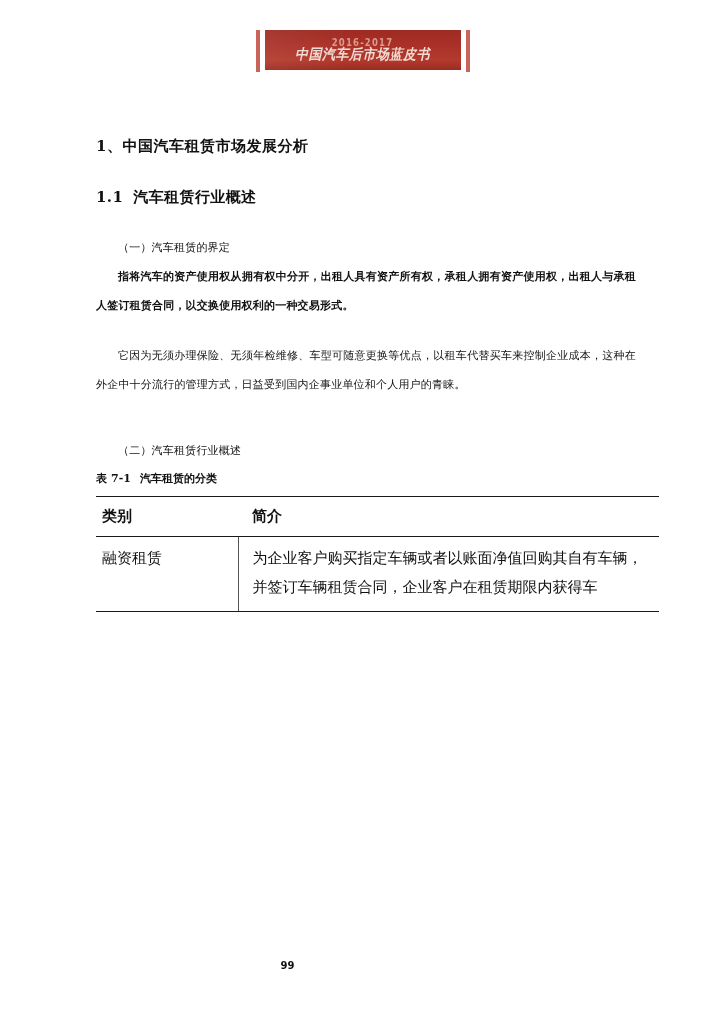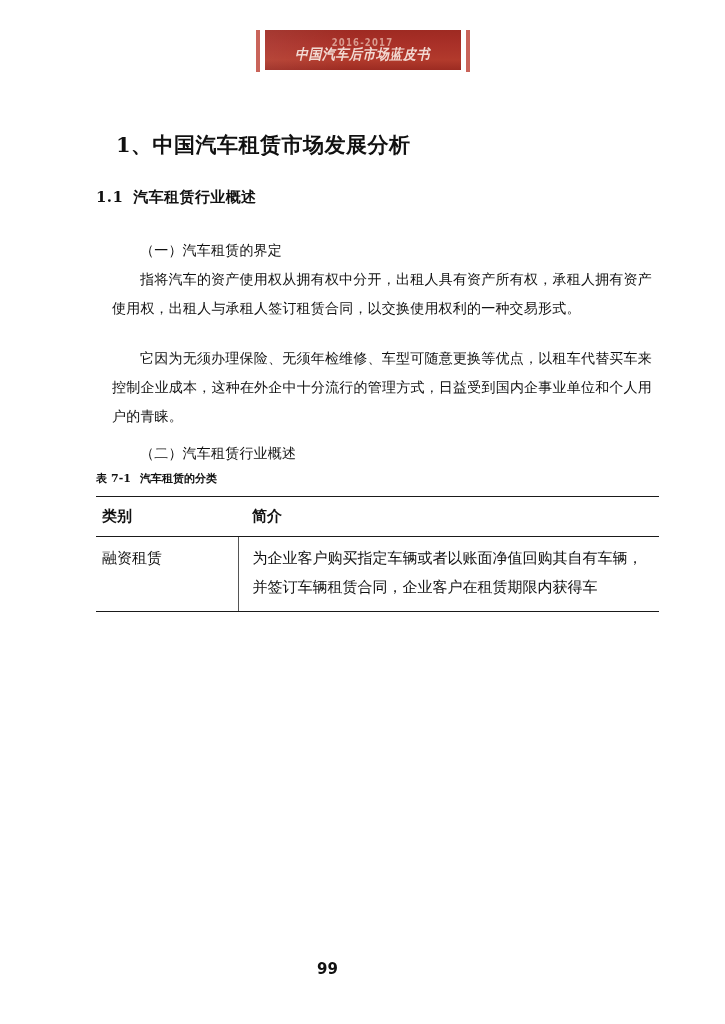--- a/index.html
+++ b/index.html
@@ -87,55 +87,53 @@
   
   .page {
     position: absolute;
     top: 0;
     left: 0;
     width: 725px;
   }
 
   .h1-title {
     position: absolute;
-    top: 117px;
-    left: 96px;
-    font-size: 21px;
+    top: 127px;
+    left: 96px;
+    font-size: 15px;
     font-weight: bold;
     letter-spacing: 0.5px;
     white-space: nowrap;
-    margin-left: 20px;
   }
 
   .h2-title {
     position: absolute;
     top: 176px;
     left: 96px;
     font-size: 15px;
     font-weight: bold;
     letter-spacing: 0.4px;
     white-space: nowrap;
   }
   .h2-num { margin-right: 10px; }
 
   .para {
     position: absolute;
     left: 96px;
     width: 540px;
-    font-size: 14px;
+    font-size: 11px;
     line-height: 29px;
     text-align: justify;
     text-justify: inter-ideograph;
     letter-spacing: 0.2px;
-    margin-left: 16px;
   }
   .indent2 { text-indent: 2em; }
 
   .p-def-head  { top: 222px; }
-  .p-def-body  { top: 251px; }
+  .p-def-body  { top: 251px; font-weight: bold; }
   .p-adv-body  { top: 330px; }
   .p-cls-head  { top: 425px; }
 
   
   .table-caption {
     position: absolute;
     top: 471px;
     left: 96px;
     font-size: 11px;
     font-weight: bold;
@@ -185,24 +183,23 @@
   .rent-table thead th.col-desc { border-left: none; padding-left: 14px !important; }
   .rent-table thead th.col-cat  { padding-left: 6px !important; }
 
   
   .page-number {
     position: absolute;
     top: 960px;
     left: 0;
     width: 575px;
     text-align: center;
-    font-size: 15px;
+    font-size: 10px;
     font-weight: bold;
     font-family: "DejaVu Sans", "Liberation Sans", sans-serif;
-    margin-left: 40px;
   }
 </style>
 </head>
 <body>
 
 <div class="page">
 
   <div class="header-banner">
     <div class="banner-wrap">
       <span class="banner-bracket"></span>

